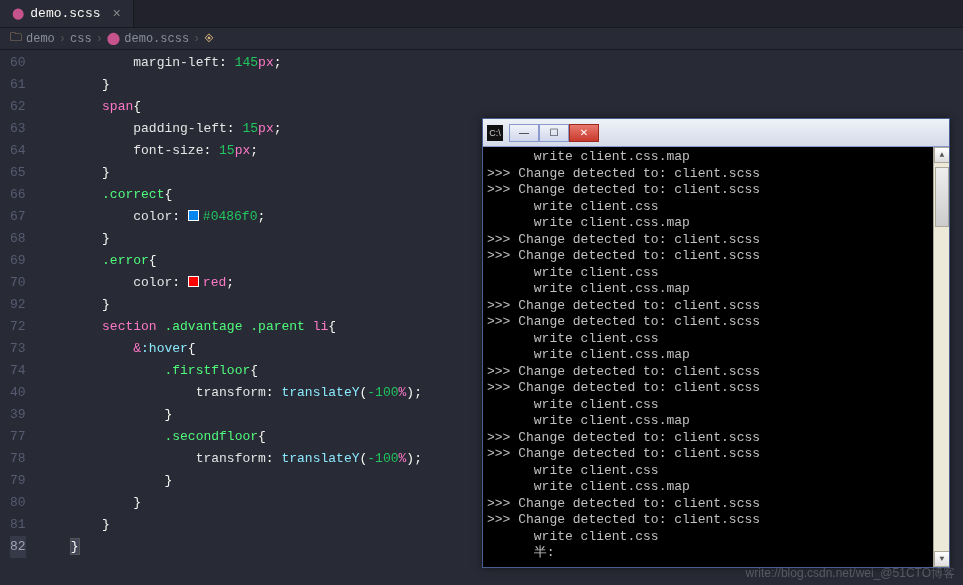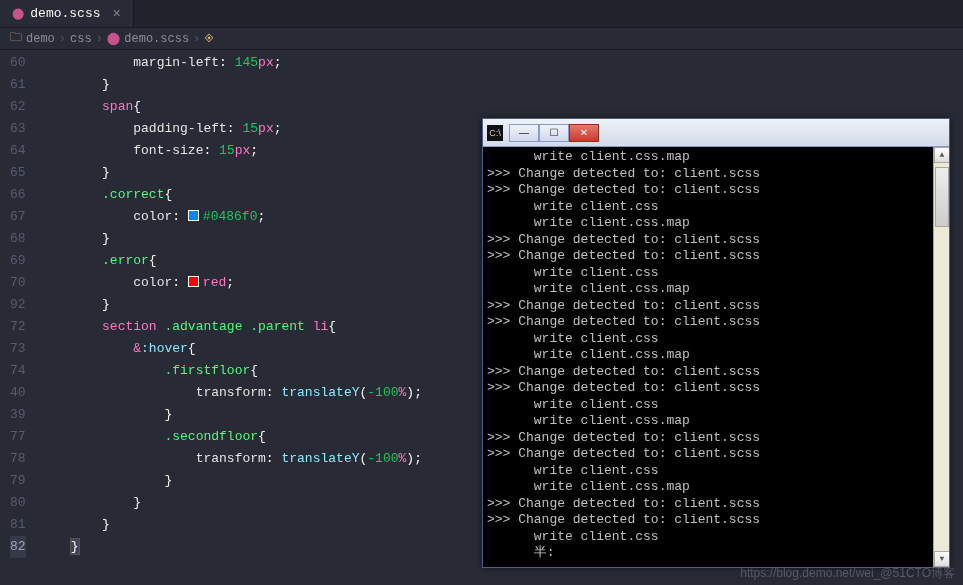--- a/index.html
+++ b/index.html
@@ -269,13 +269,13 @@
       write client.css
       半:</div>
     <div class="cmd-scroll">
       <div class="cmd-sb-btn">▲</div>
       <div class="cmd-sb-thumb"></div>
       <div class="cmd-sb-btn" style="position:absolute;bottom:0">▼</div>
     </div>
   </div>
 </div>
 
-<div class="watermark">https://blog.demo.net/wei_@51CTO博客</div>
+<div class="watermark">write://blog.csdn.net/wei_@51CTO博客</div>
 
 </body></html>

